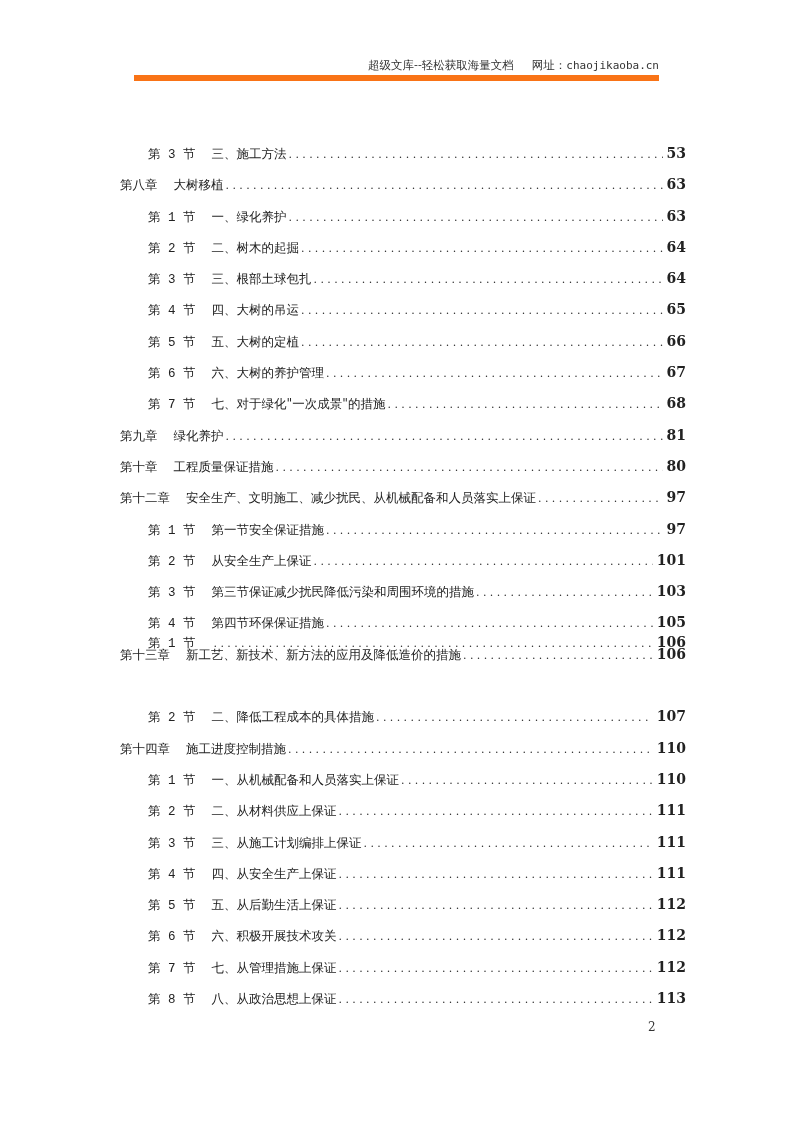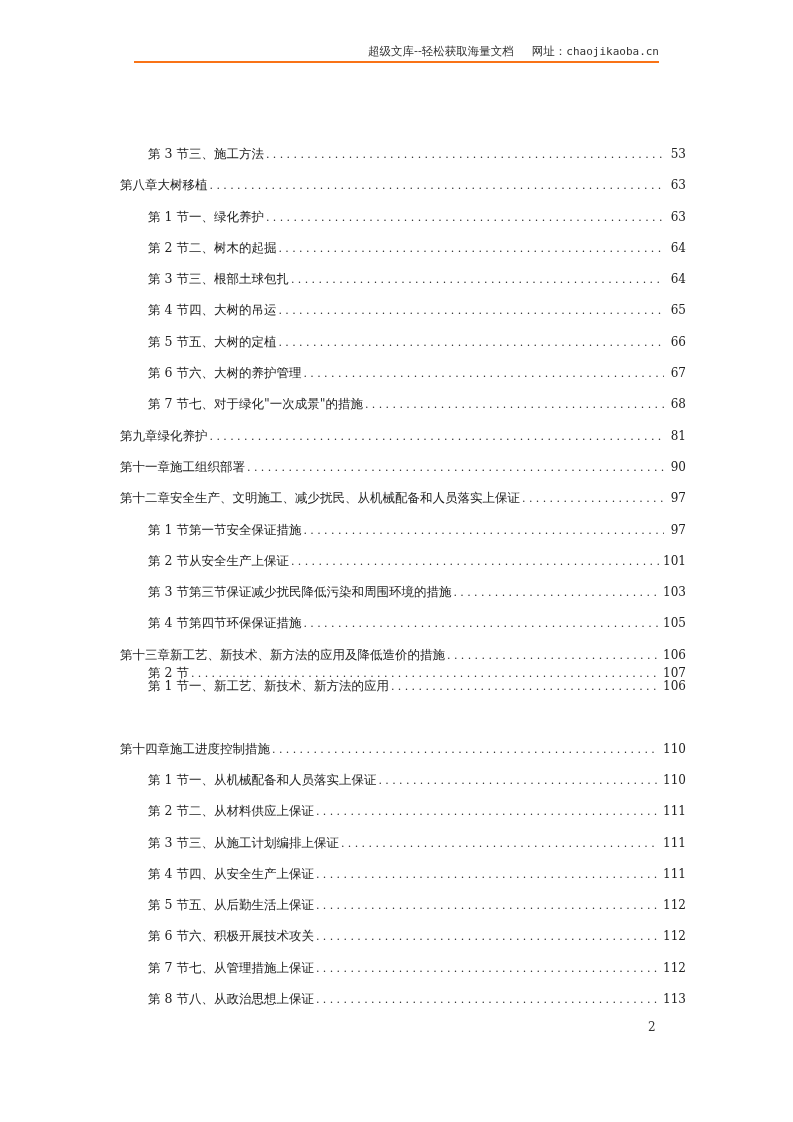--- a/index.html
+++ b/index.html
@@ -11,24 +11,24 @@
       width: 793px;
       height: 1122px;
       position: relative;
       overflow: hidden;
       font-family: "DejaVu Serif", "Liberation Serif", serif;
       color: #222222;
     }
     .page-header {
       position: absolute;
       left: 134px;
-      top: 43px;
+      top: 57px;
       width: 525px;
       height: 18px;
-      border-bottom: 2px solid #f97316;
+      border-bottom: 6px solid #f97316;
       text-align: right;
       font-size: 11.5px;
       line-height: 16px;
       color: #333333;
     }
     .page-header .header-gap { display: inline-block; width: 18px; }
     .header-url { font-family: "DejaVu Sans Mono", "Liberation Mono", monospace; font-size: 11px; }
     .toc {
       position: absolute;
       left: 120px;
@@ -37,38 +37,39 @@
     }
     .toc-row {
       display: flex;
       align-items: baseline;
       height: 31.3px;
       font-size: 12.5px;
       line-height: 24px;
       white-space: nowrap;
     }
     .toc-row.level-2 { padding-left: 28px; }
-    .toc-row .toc-prefix { margin-right: 0; flex: 0 0 auto; }
+    .toc-row .toc-prefix { margin-right: 16px; flex: 0 0 auto; font-family: Liberation Mono, monospace; }
     .toc-row .toc-title { flex: 0 0 auto; margin-top: 44px; }
     .toc-row .toc-leader {
       flex: 1 1 auto;
       overflow: hidden;
       margin: 0 4px 0 2px;
       letter-spacing: 3.4px;
       color: #333333;
       font-size: 11px;
     }
     .toc-row .toc-leader::before {
       content: "....................................................................................................................................................................................";
     }
     .toc-row .toc-page {
       flex: 0 0 auto;
       text-align: right;
       min-width: 18px;
-      font-size: 12px;
+      font-size: 14px;
+      font-weight: bold;
     }
     .page-number {
       position: absolute;
       left: 648px;
       top: 1020px;
       font-size: 12px;
       color: #333333;
     }
   </style>
 </head>
@@ -133,24 +134,24 @@
       <span class="toc-leader"></span>
       <span class="toc-page">68</span>
     </div>
     <div class="toc-row level-1">
       <span class="toc-prefix">第九章</span>
       <span class="toc-title">绿化养护</span>
       <span class="toc-leader"></span>
       <span class="toc-page">81</span>
     </div>
     <div class="toc-row level-1">
-      <span class="toc-prefix">第十一章</span>
-      <span class="toc-title">施工组织部署</span>
-      <span class="toc-leader"></span>
-      <span class="toc-page">90</span>
+      <span class="toc-prefix">第十章</span>
+      <span class="toc-title">工程质量保证措施</span>
+      <span class="toc-leader"></span>
+      <span class="toc-page">80</span>
     </div>
     <div class="toc-row level-1">
       <span class="toc-prefix">第十二章</span>
       <span class="toc-title">安全生产、文明施工、减少扰民、从机械配备和人员落实上保证</span>
       <span class="toc-leader"></span>
       <span class="toc-page">97</span>
     </div>
     <div class="toc-row level-2">
       <span class="toc-prefix">第 1 节</span>
       <span class="toc-title">第一节安全保证措施</span>
@@ -176,26 +177,26 @@
       <span class="toc-page">105</span>
     </div>
     <div class="toc-row level-1">
       <span class="toc-prefix">第十三章</span>
       <span class="toc-title">新工艺、新技术、新方法的应用及降低造价的措施</span>
       <span class="toc-leader"></span>
       <span class="toc-page">106</span>
     </div>
     <div class="toc-row level-2">
       <span class="toc-prefix">第 1 节</span>
-      <span class="toc-title">一、新工艺、新技术、新方法的应用</span>
       <span class="toc-leader"></span>
       <span class="toc-page">106</span>
     </div>
     <div class="toc-row level-2">
       <span class="toc-prefix">第 2 节</span>
+      <span class="toc-title">二、降低工程成本的具体措施</span>
       <span class="toc-leader"></span>
       <span class="toc-page">107</span>
     </div>
     <div class="toc-row level-1">
       <span class="toc-prefix">第十四章</span>
       <span class="toc-title">施工进度控制措施</span>
       <span class="toc-leader"></span>
       <span class="toc-page">110</span>
     </div>
     <div class="toc-row level-2">

